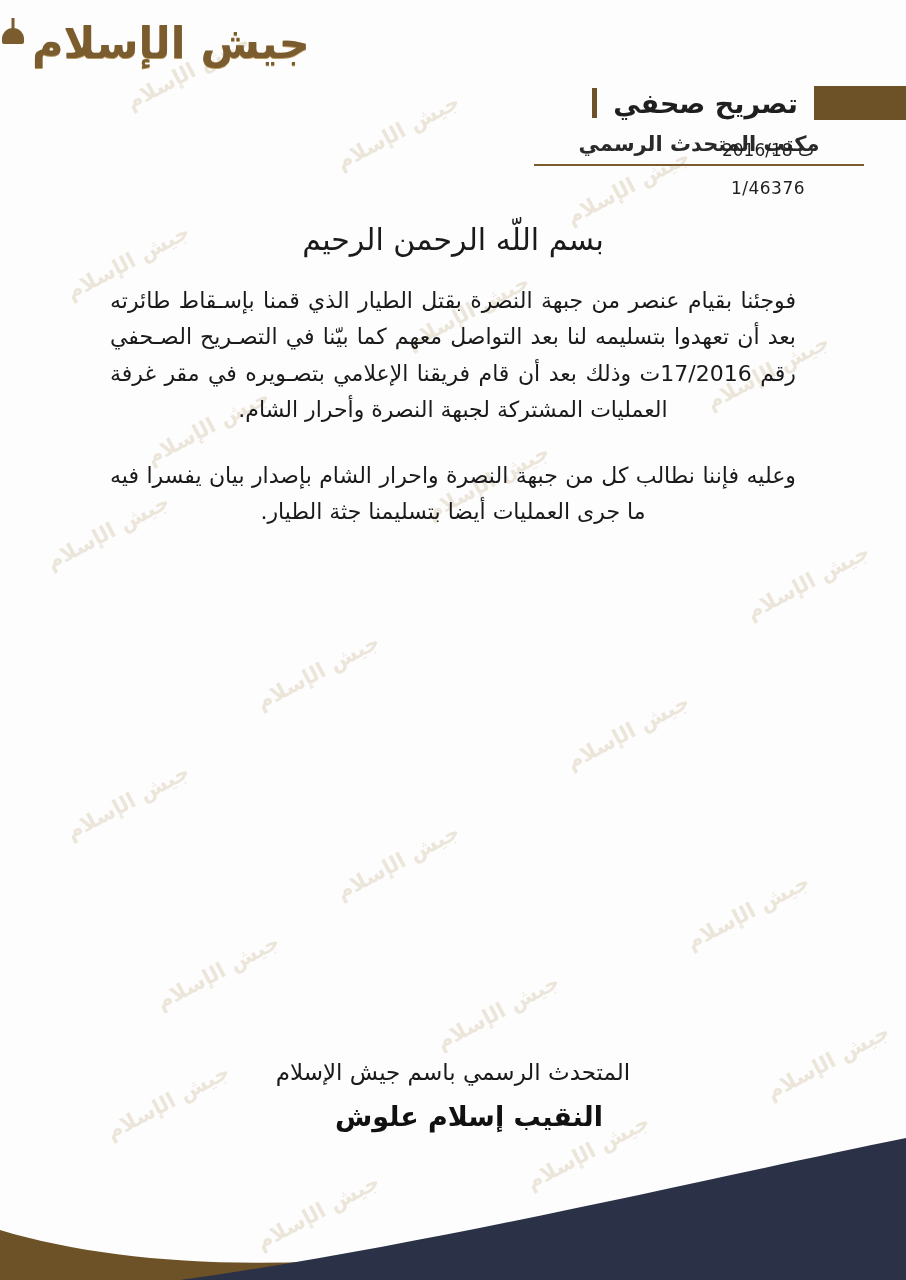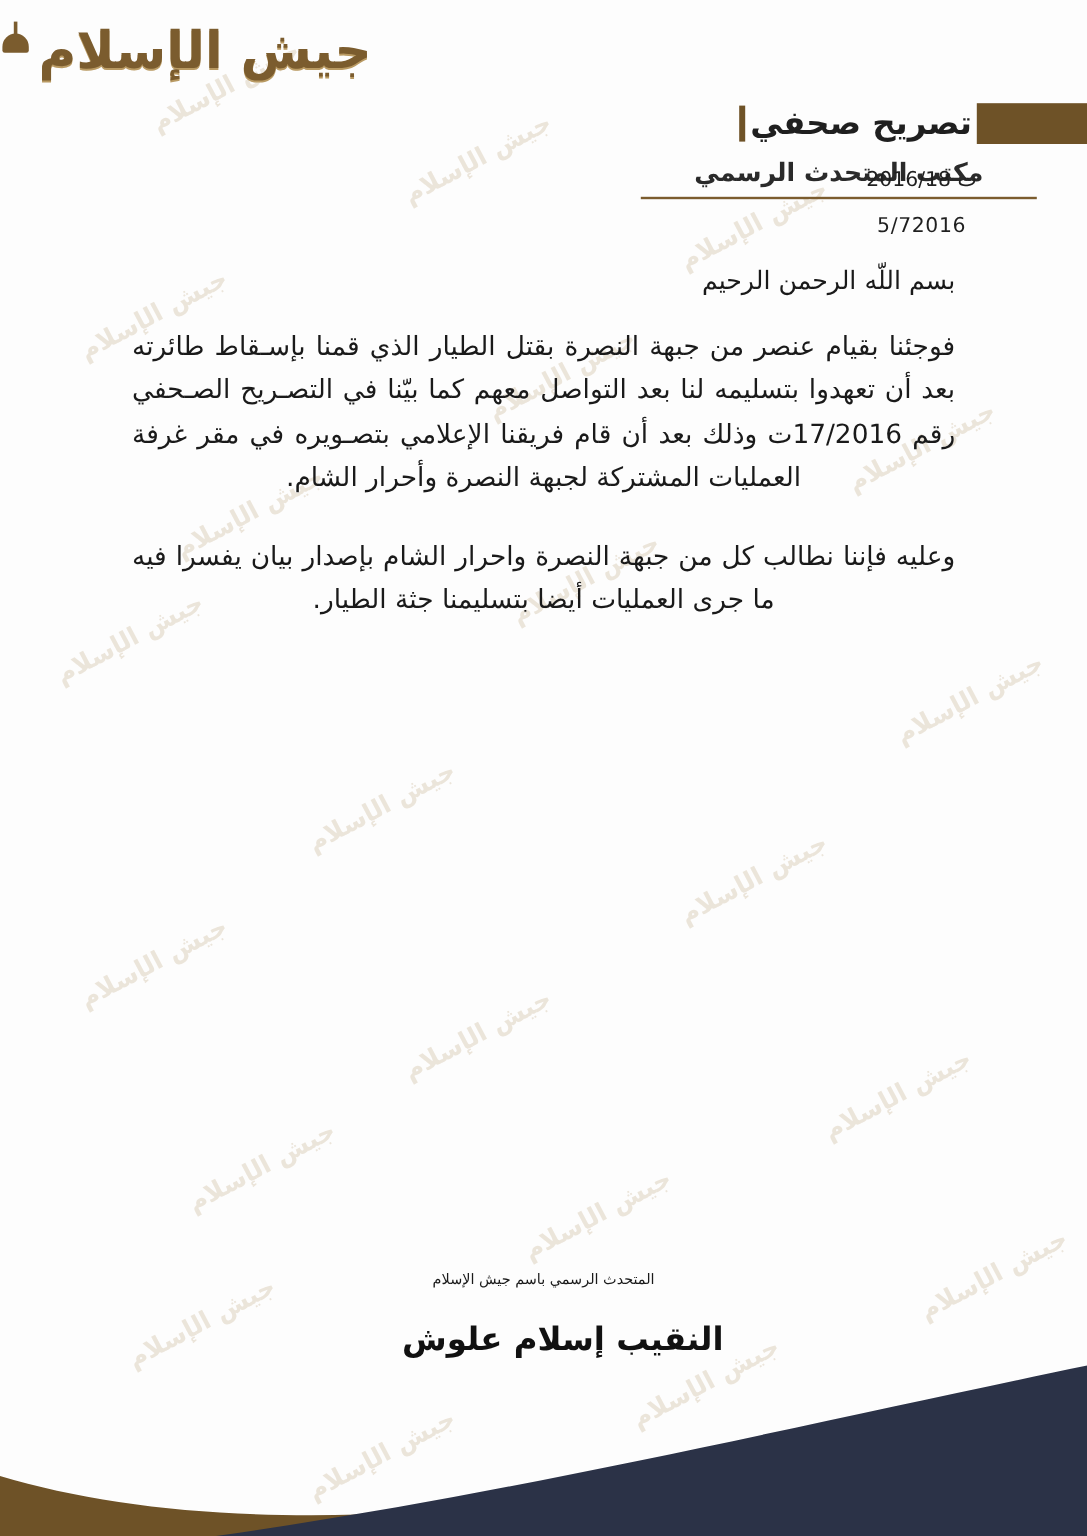--- a/index.html
+++ b/index.html
@@ -124,21 +124,21 @@
   }
   .press-bar .swatch {
     width: 92px;
     height: 34px;
     background: #6e5227;
   }
   .press-bar .label {
     font-size: 27px;
     font-weight: 700;
     color: #1f1f1f;
-    padding: 0 4px;
+    padding: 0 16px;
   }
   .press-bar .tick {
     width: 5px;
     height: 30px;
     background: #6e5227;
   }
 
   .meta {
     position: absolute;
     top: 140px;
@@ -158,25 +158,24 @@
   .body-wrap {
     position: absolute;
     top: 222px;
     right: 110px;
     left: 110px;
     z-index: 2;
     direction: rtl;
     text-align: center;
   }
   .basmala {
-    font-size: 21px;
+    font-size: 30px;
     color: #1a1a1a;
     margin-bottom: 26px;
     letter-spacing: 0px;
-    text-align: right;
   }
   .para {
     font-size: 22px;
     line-height: 1.65;
     color: #1a1a1a;
     text-align: justify;
     text-align-last: center;
     margin: 0 0 30px 0;
   }
 
@@ -184,23 +183,23 @@
   .sign {
     position: absolute;
     bottom: 148px;
     right: 0;
     left: 0;
     text-align: center;
     z-index: 3;
     direction: rtl;
   }
   .sign .role {
-    font-size: 12px;
+    font-size: 23px;
     color: #1a1a1a;
-    margin-bottom: 28px;
+    margin-bottom: 16px;
   }
   .sign .name {
     font-size: 27px;
     font-weight: 700;
     color: #111;
     margin-left: 32px;
   }
 
   
   .swoosh {
@@ -255,21 +254,21 @@
   </div>
 
   <div class="press-bar">
     <div class="swatch"></div>
     <div class="label">تصريح صحفي</div>
     <div class="tick"></div>
   </div>
 
   <div class="meta">
     <div>ت 2016/18</div>
-    <div>5/72016</div>
+    <div>1/46376</div>
   </div>
 
   <div class="body-wrap">
     <div class="basmala">بسم اللّه الرحمن الرحيم</div>
     <p class="para">فوجئنا بقيام عنصر من جبهة النصرة بقتل الطيار الذي قمنا بإسـقاط طائرته بعد أن تعهدوا بتسليمه لنا بعد التواصل معهم كما بيّنا في التصـريح الصـحفي رقم 17/2016ت وذلك بعد أن قام فريقنا الإعلامي بتصـويره في مقر غرفة العمليات المشتركة لجبهة النصرة وأحرار الشام.</p>
     <p class="para">وعليه فإننا نطالب كل من جبهة النصرة واحرار الشام بإصدار بيان يفسرا فيه ما جرى العمليات أيضا بتسليمنا جثة الطيار.</p>
   </div>
 
   <div class="sign">
     <div class="role">المتحدث الرسمي باسم جيش الإسلام</div>

